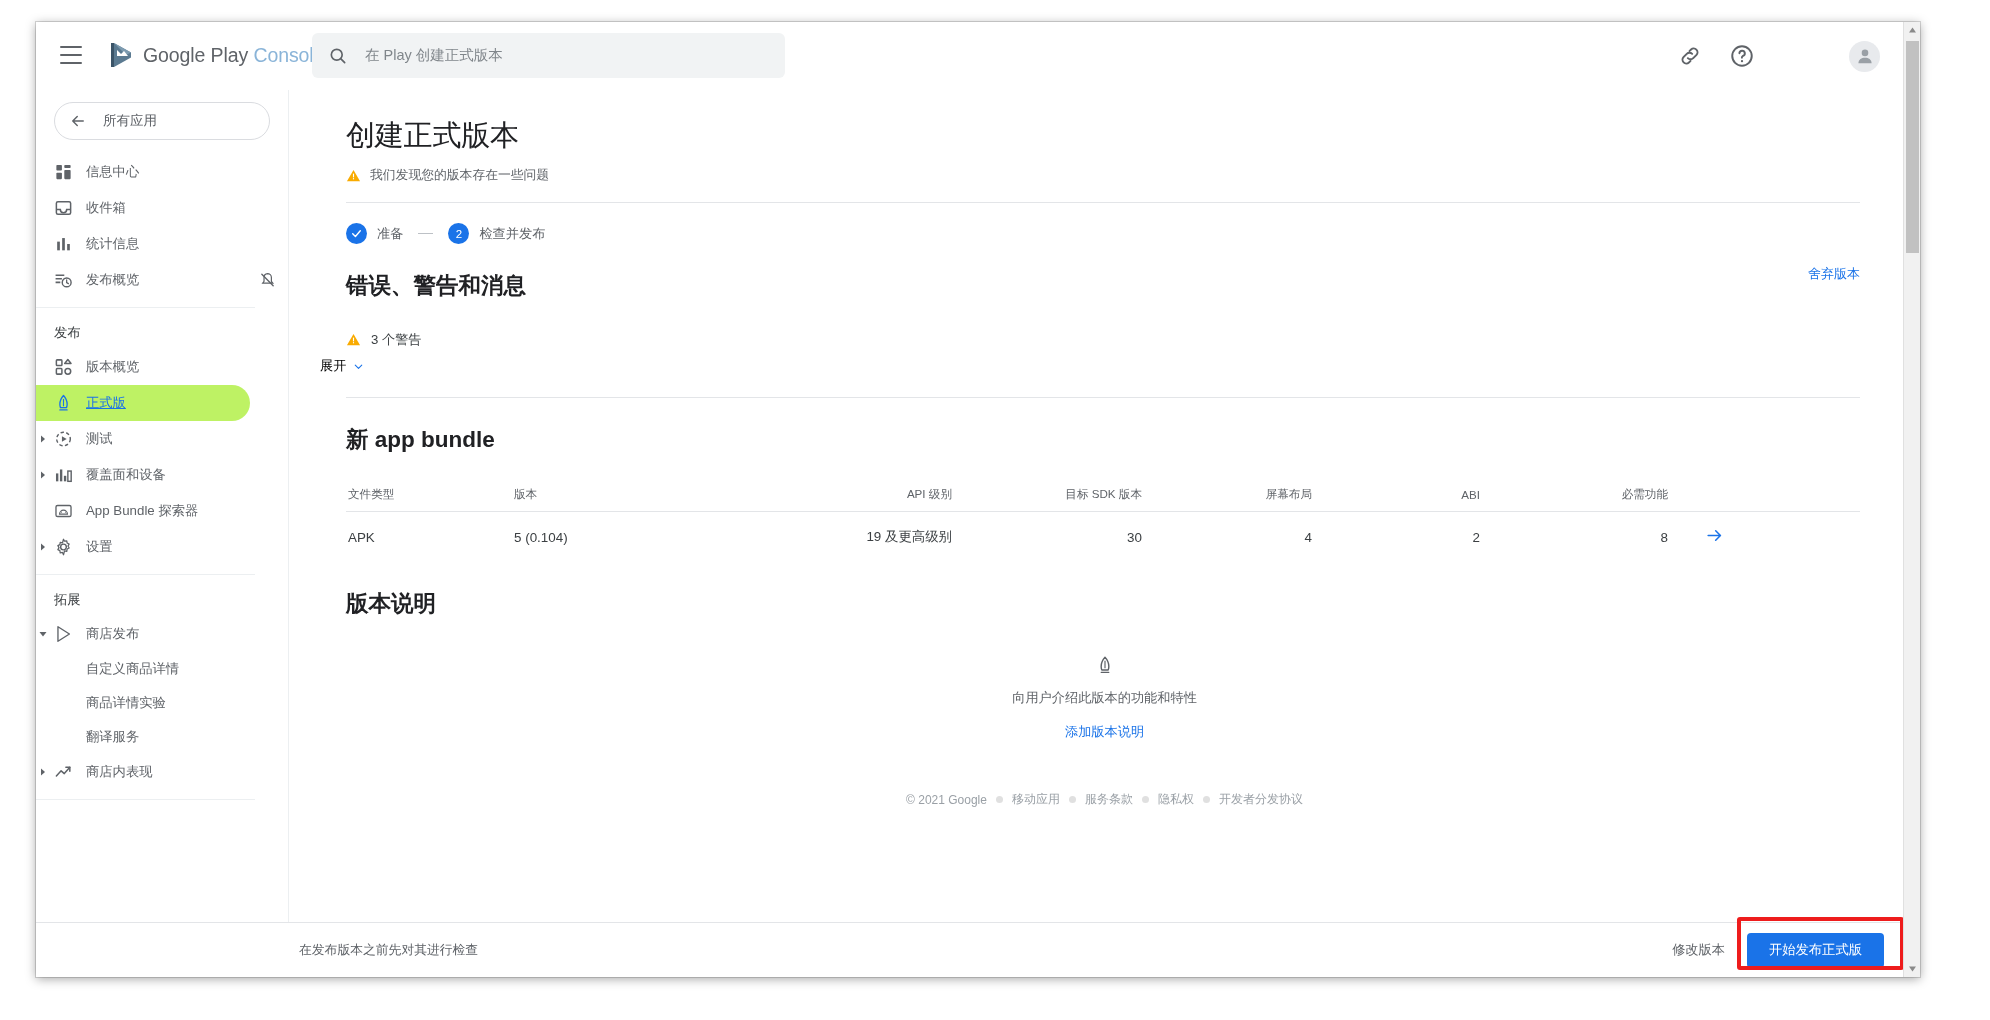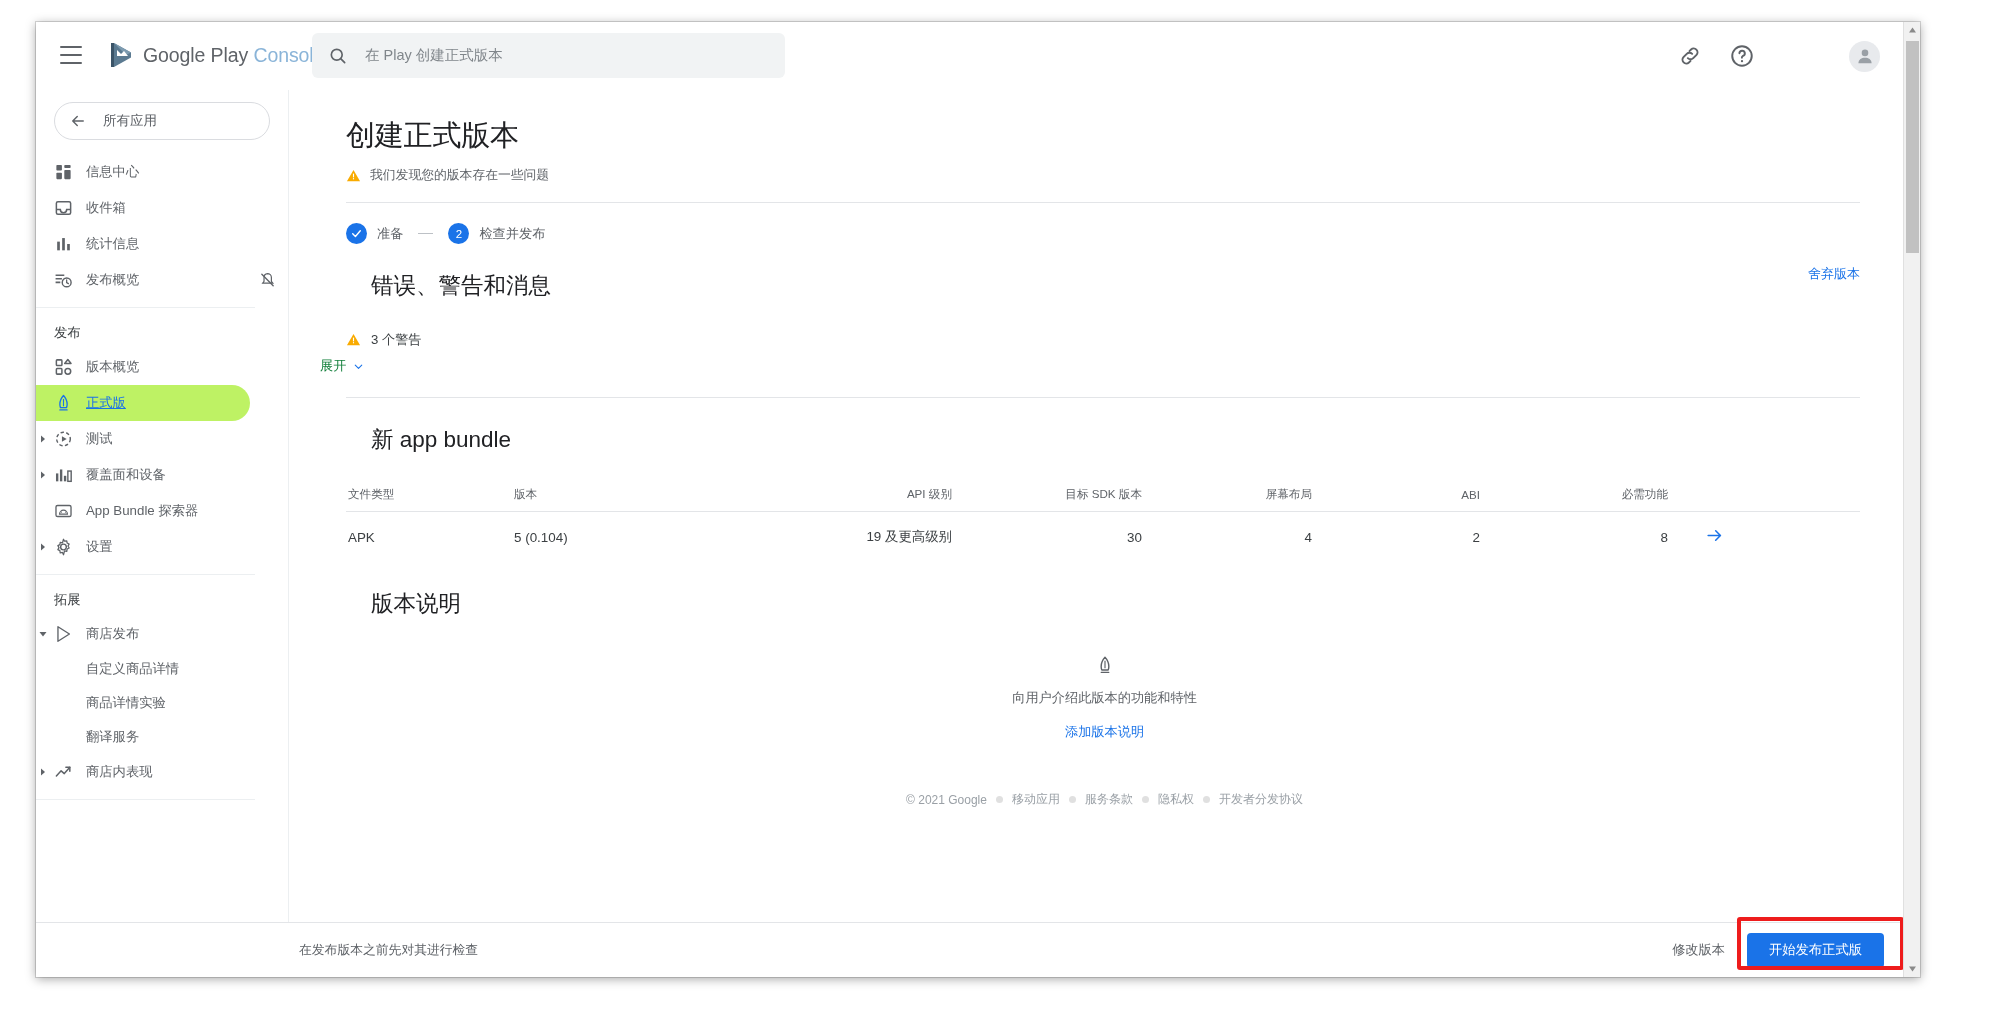--- a/index.html
+++ b/index.html
@@ -145,29 +145,29 @@
     display: flex; align-items: center; justify-content: center;
     font-size: 11.5px;
   }
   .step-label { font-size: 13.2px; color: #5f6368; }
   .step-dash { width: 15px; height: 1px; background: #bdc1c6; margin: 0 5px; }
   .discard {
     position: absolute; right: 60px; top: 175px;
     color: #1a73e8; font-size: 13px; cursor: pointer;
   }
   .h2 {
-    font-size: 22.5px; color: #202124; font-weight: 400;
-    margin: 26px 0 0 82px;
+    font-size: 22.5px; color: #202124; font-weight: 700;
+    margin: 26px 0 0 57px;
   }
   .warnrow {
     margin: 30px 0 0 57px; display: flex; align-items: flex-start; gap: 10px;
   }
   .warnrow .wtext { font-size: 13.2px; color: #3c4043; }
   .expand {
-    margin: 8px 0 0 31px; color: #15803d; font-size: 13.2px;
+    margin: 8px 0 0 31px; color: #000000; font-size: 13.2px;
     display: flex; align-items: center; gap: 6px; cursor: pointer;
   }
   .rule { height: 1px; background: #e3e5e8; margin: 22px 60px 0 57px; }
   
   .tbl { margin: 0 60px 0 57px; width: 1514px; }
   .tbl .thead, .tbl .trow { display: flex; align-items: center; }
   .tbl .thead { height: 34px; }
   .tbl .trow { height: 50px; }
   .tbl .th {
     font-size: 11.6px; color: #5f6368;

